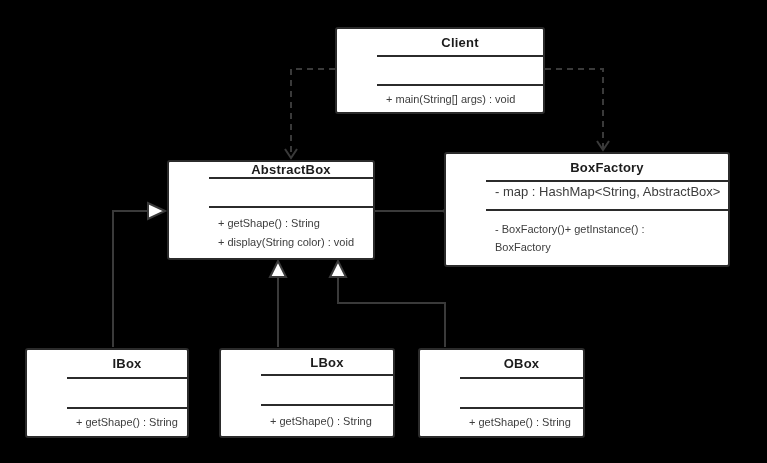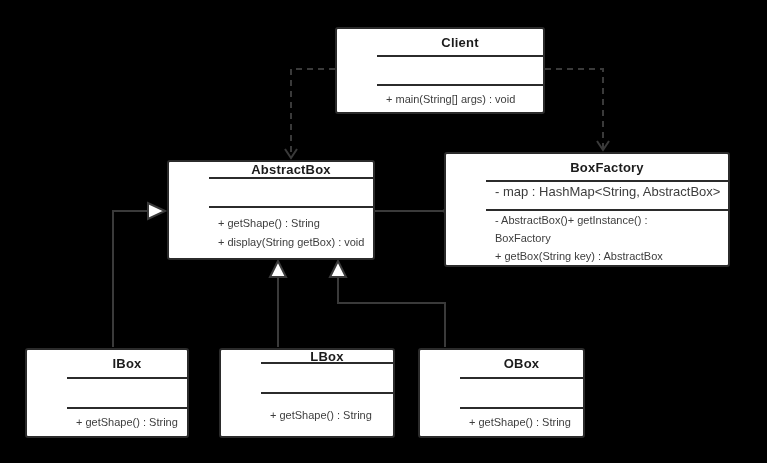--- a/index.html
+++ b/index.html
@@ -87,46 +87,45 @@
     <div class="uml-methods lh19">
       <div class="uml-line">+ main(String[] args) : void</div>
     </div>
   </div>
 
   <div class="uml-box" style="left:167px;top:160px;width:208px;height:100px;">
     <div class="uml-title" style="height:17px;">AbstractBox</div>
     <div class="uml-attrs" style="height:29px;"></div>
     <div class="uml-methods lh19">
       <div class="uml-line">+ getShape() : String</div>
-      <div class="uml-line">+ display(String getBox) : void</div>
+      <div class="uml-line">+ display(String color) : void</div>
     </div>
   </div>
 
   <div class="uml-box" style="left:444px;top:152px;width:286px;height:115px;">
     <div class="uml-title" style="height:28px;">BoxFactory</div>
     <div class="uml-attrs lh19" style="height:29px;">
       <div class="uml-line">- map : HashMap&lt;String, AbstractBox&gt;</div>
     </div>
     <div class="uml-methods lh18">
-      <div class="uml-line">- AbstractBox()+ getInstance() :</div>
+      <div class="uml-line">- BoxFactory()+ getInstance() :</div>
       <div class="uml-line">BoxFactory</div>
-      <div class="uml-line">+ getBox(String key) : AbstractBox</div>
     </div>
   </div>
 
   <div class="uml-box" style="left:25px;top:348px;width:164px;height:90px;">
     <div class="uml-title" style="height:29px;">IBox</div>
     <div class="uml-attrs" style="height:30px;"></div>
     <div class="uml-methods lh19">
       <div class="uml-line">+ getShape() : String</div>
     </div>
   </div>
 
   <div class="uml-box" style="left:219px;top:348px;width:176px;height:90px;">
-    <div class="uml-title" style="height:14px;">LBox</div>
+    <div class="uml-title" style="height:26px;">LBox</div>
     <div class="uml-attrs" style="height:30px;"></div>
     <div class="uml-methods lh19">
       <div class="uml-line">+ getShape() : String</div>
     </div>
   </div>
 
   <div class="uml-box" style="left:418px;top:348px;width:167px;height:90px;">
     <div class="uml-title" style="height:29px;">OBox</div>
     <div class="uml-attrs" style="height:30px;"></div>
     <div class="uml-methods lh19">

